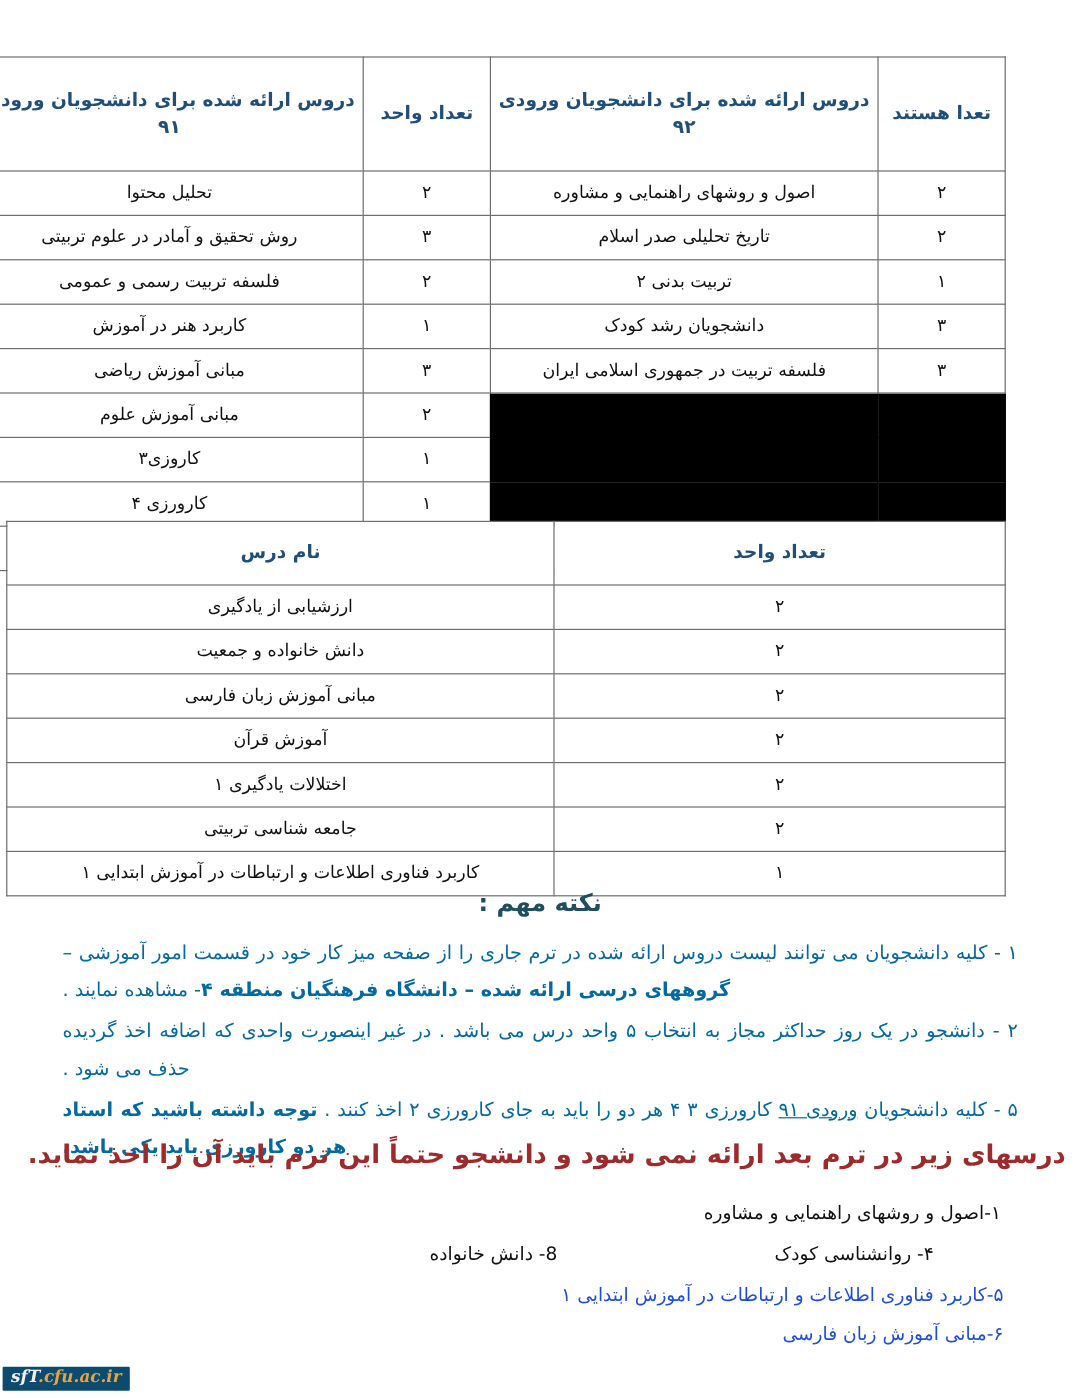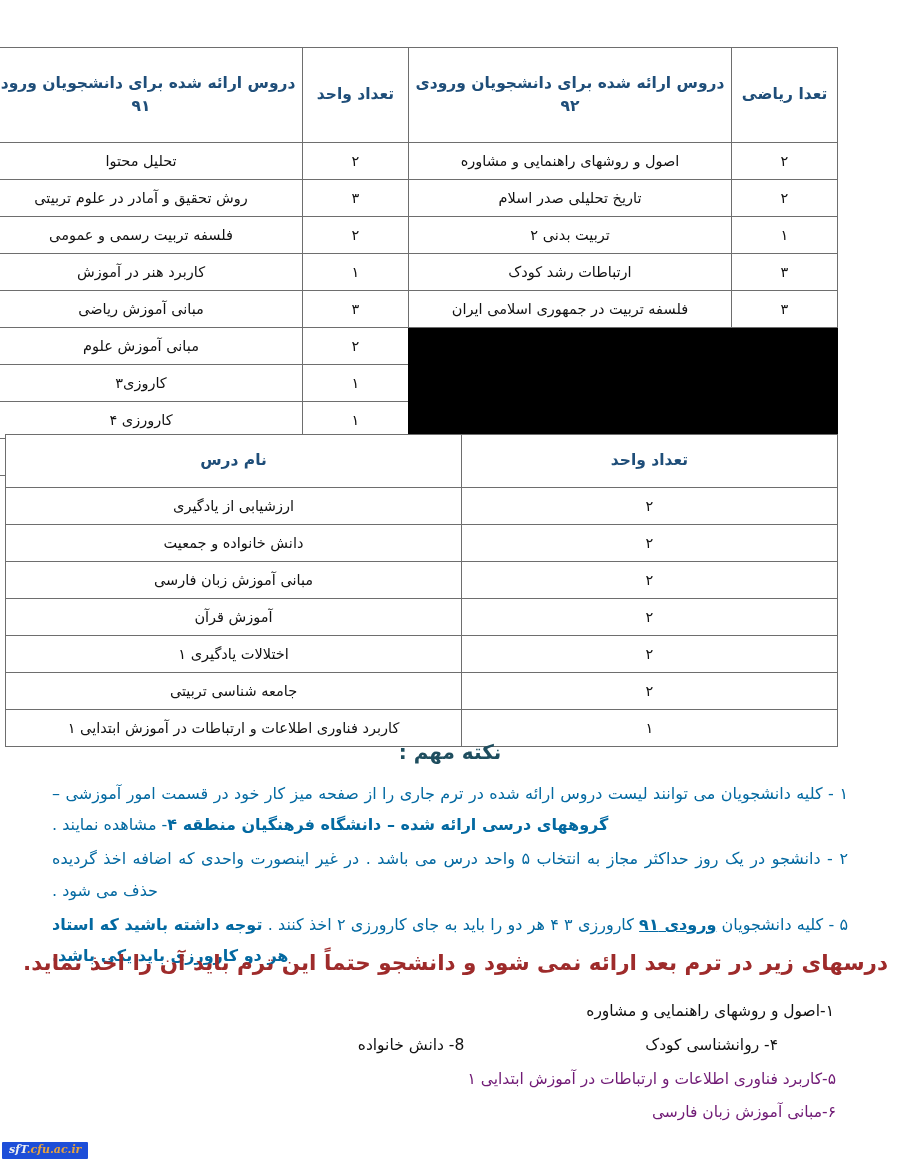--- a/index.html
+++ b/index.html
@@ -127,21 +127,21 @@
   .note-item {
     font-size: 16px;
     color: #0369a1;
     line-height: 1.95;
     margin: 0 0 3px 0;
     text-align: justify;
     text-align-last: left;
     direction: rtl;
   }
   .note-item .b { font-weight: bold; }
-  .note-item .u { text-decoration: underline; font-weight: bold; }
+  .note-item .u { text-decoration: underline; }
 
   
   #must-take-heading {
     position: absolute;
     top: 950px;
     right: 12px;
     left: 0;
     text-align: right;
     color: #9E2B2B;
     font-weight: bold;
@@ -172,52 +172,52 @@
   .mt-left {
     width: 48%;
     text-align: right;
     padding-right: 58px;
     box-sizing: border-box;
   }
   .mt-full {
     width: 100%;
     text-align: right;
     font-size: 15.5px;
-    color: #701a75;
+    color: #1d4ed8;
     line-height: 2.18;
   }
 
   
   #watermark {
     position: absolute;
     left: 2px;
     bottom: 6px;
-    background: #1d4ed8;
+    background: #0c4a6e;
     padding: 2px 7px 3px 7px;
     border-radius: 1px;
     direction: ltr;
     font-family: "DejaVu Serif", "Liberation Serif", serif;
     font-style: italic;
     font-weight: bold;
-    font-size: 11px;
+    font-size: 14px;
     letter-spacing: 0px;
     line-height: 1.1;
   }
   #watermark .wm-a { color: #f0f0f0; }
   #watermark .wm-b { color: #E8A33D; }
 </style>
 </head>
 <body>
 
 <div class="page">
 
   <table class="tbl" id="table-offered">
     <thead>
       <tr>
-        <th class="w-u">تعدا ریاضی</th>
+        <th class="w-u">تعدا هستند</th>
         <th class="w-n">دروس ارائه شده برای دانشجویان ورودی ۹۲</th>
         <th class="w-u">تعداد واحد</th>
         <th class="w-n">دروس ارائه شده برای دانشجویان ورودی ۹۱</th>
       </tr>
     </thead>
     <tbody>
       <tr>
         <td class="c-units w-u">۲</td>
         <td class="c-name w-n">اصول و روشهای راهنمایی و مشاوره</td>
         <td class="c-units w-u">۲</td>
@@ -230,21 +230,21 @@
         <td class="c-name w-n">روش تحقیق و آمادر در علوم تربیتی</td>
       </tr>
       <tr>
         <td class="c-units w-u">۱</td>
         <td class="c-name w-n">تربیت بدنی ۲</td>
         <td class="c-units w-u">۲</td>
         <td class="c-name w-n">فلسفه تربیت رسمی و عمومی</td>
       </tr>
       <tr>
         <td class="c-units w-u">۳</td>
-        <td class="c-name w-n">ارتباطات رشد کودک</td>
+        <td class="c-name w-n">دانشجویان رشد کودک</td>
         <td class="c-units w-u">۱</td>
         <td class="c-name w-n">کاربرد هنر در آموزش</td>
       </tr>
       <tr>
         <td class="c-units w-u">۳</td>
         <td class="c-name w-n">فلسفه تربیت در جمهوری اسلامی ایران</td>
         <td class="c-units w-u">۳</td>
         <td class="c-name w-n">مبانی آموزش ریاضی</td>
       </tr>
       <tr>

